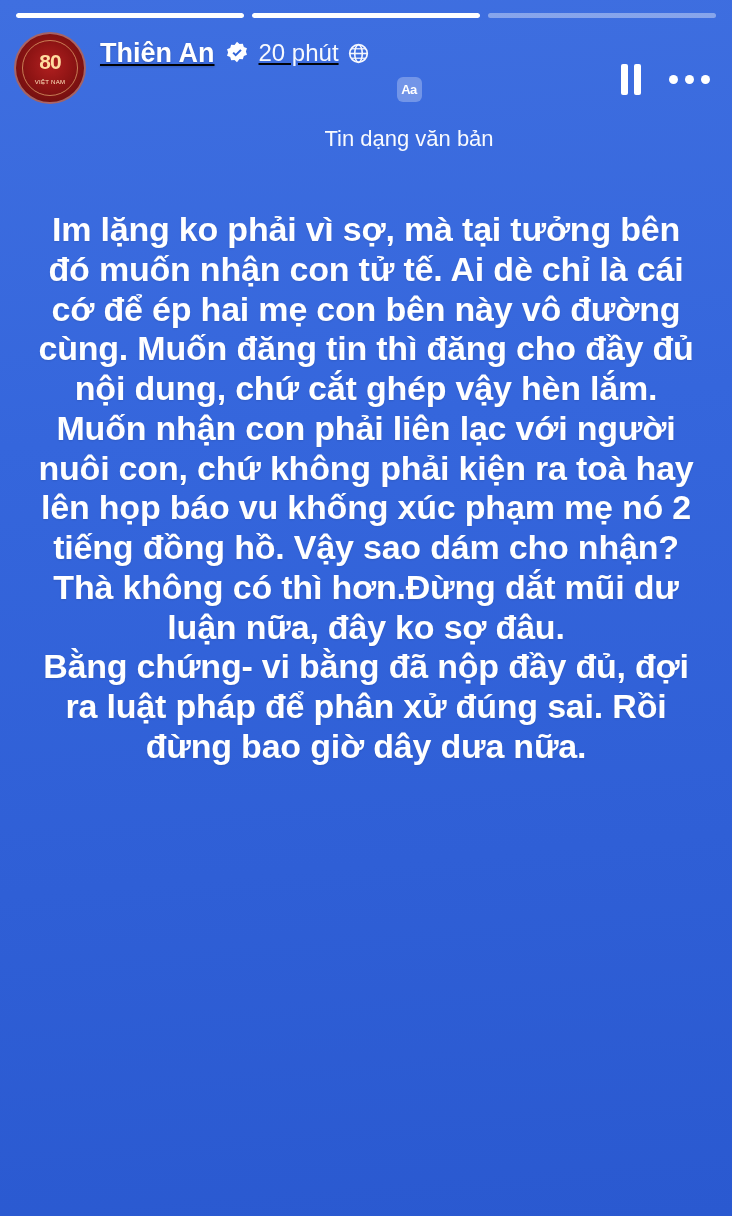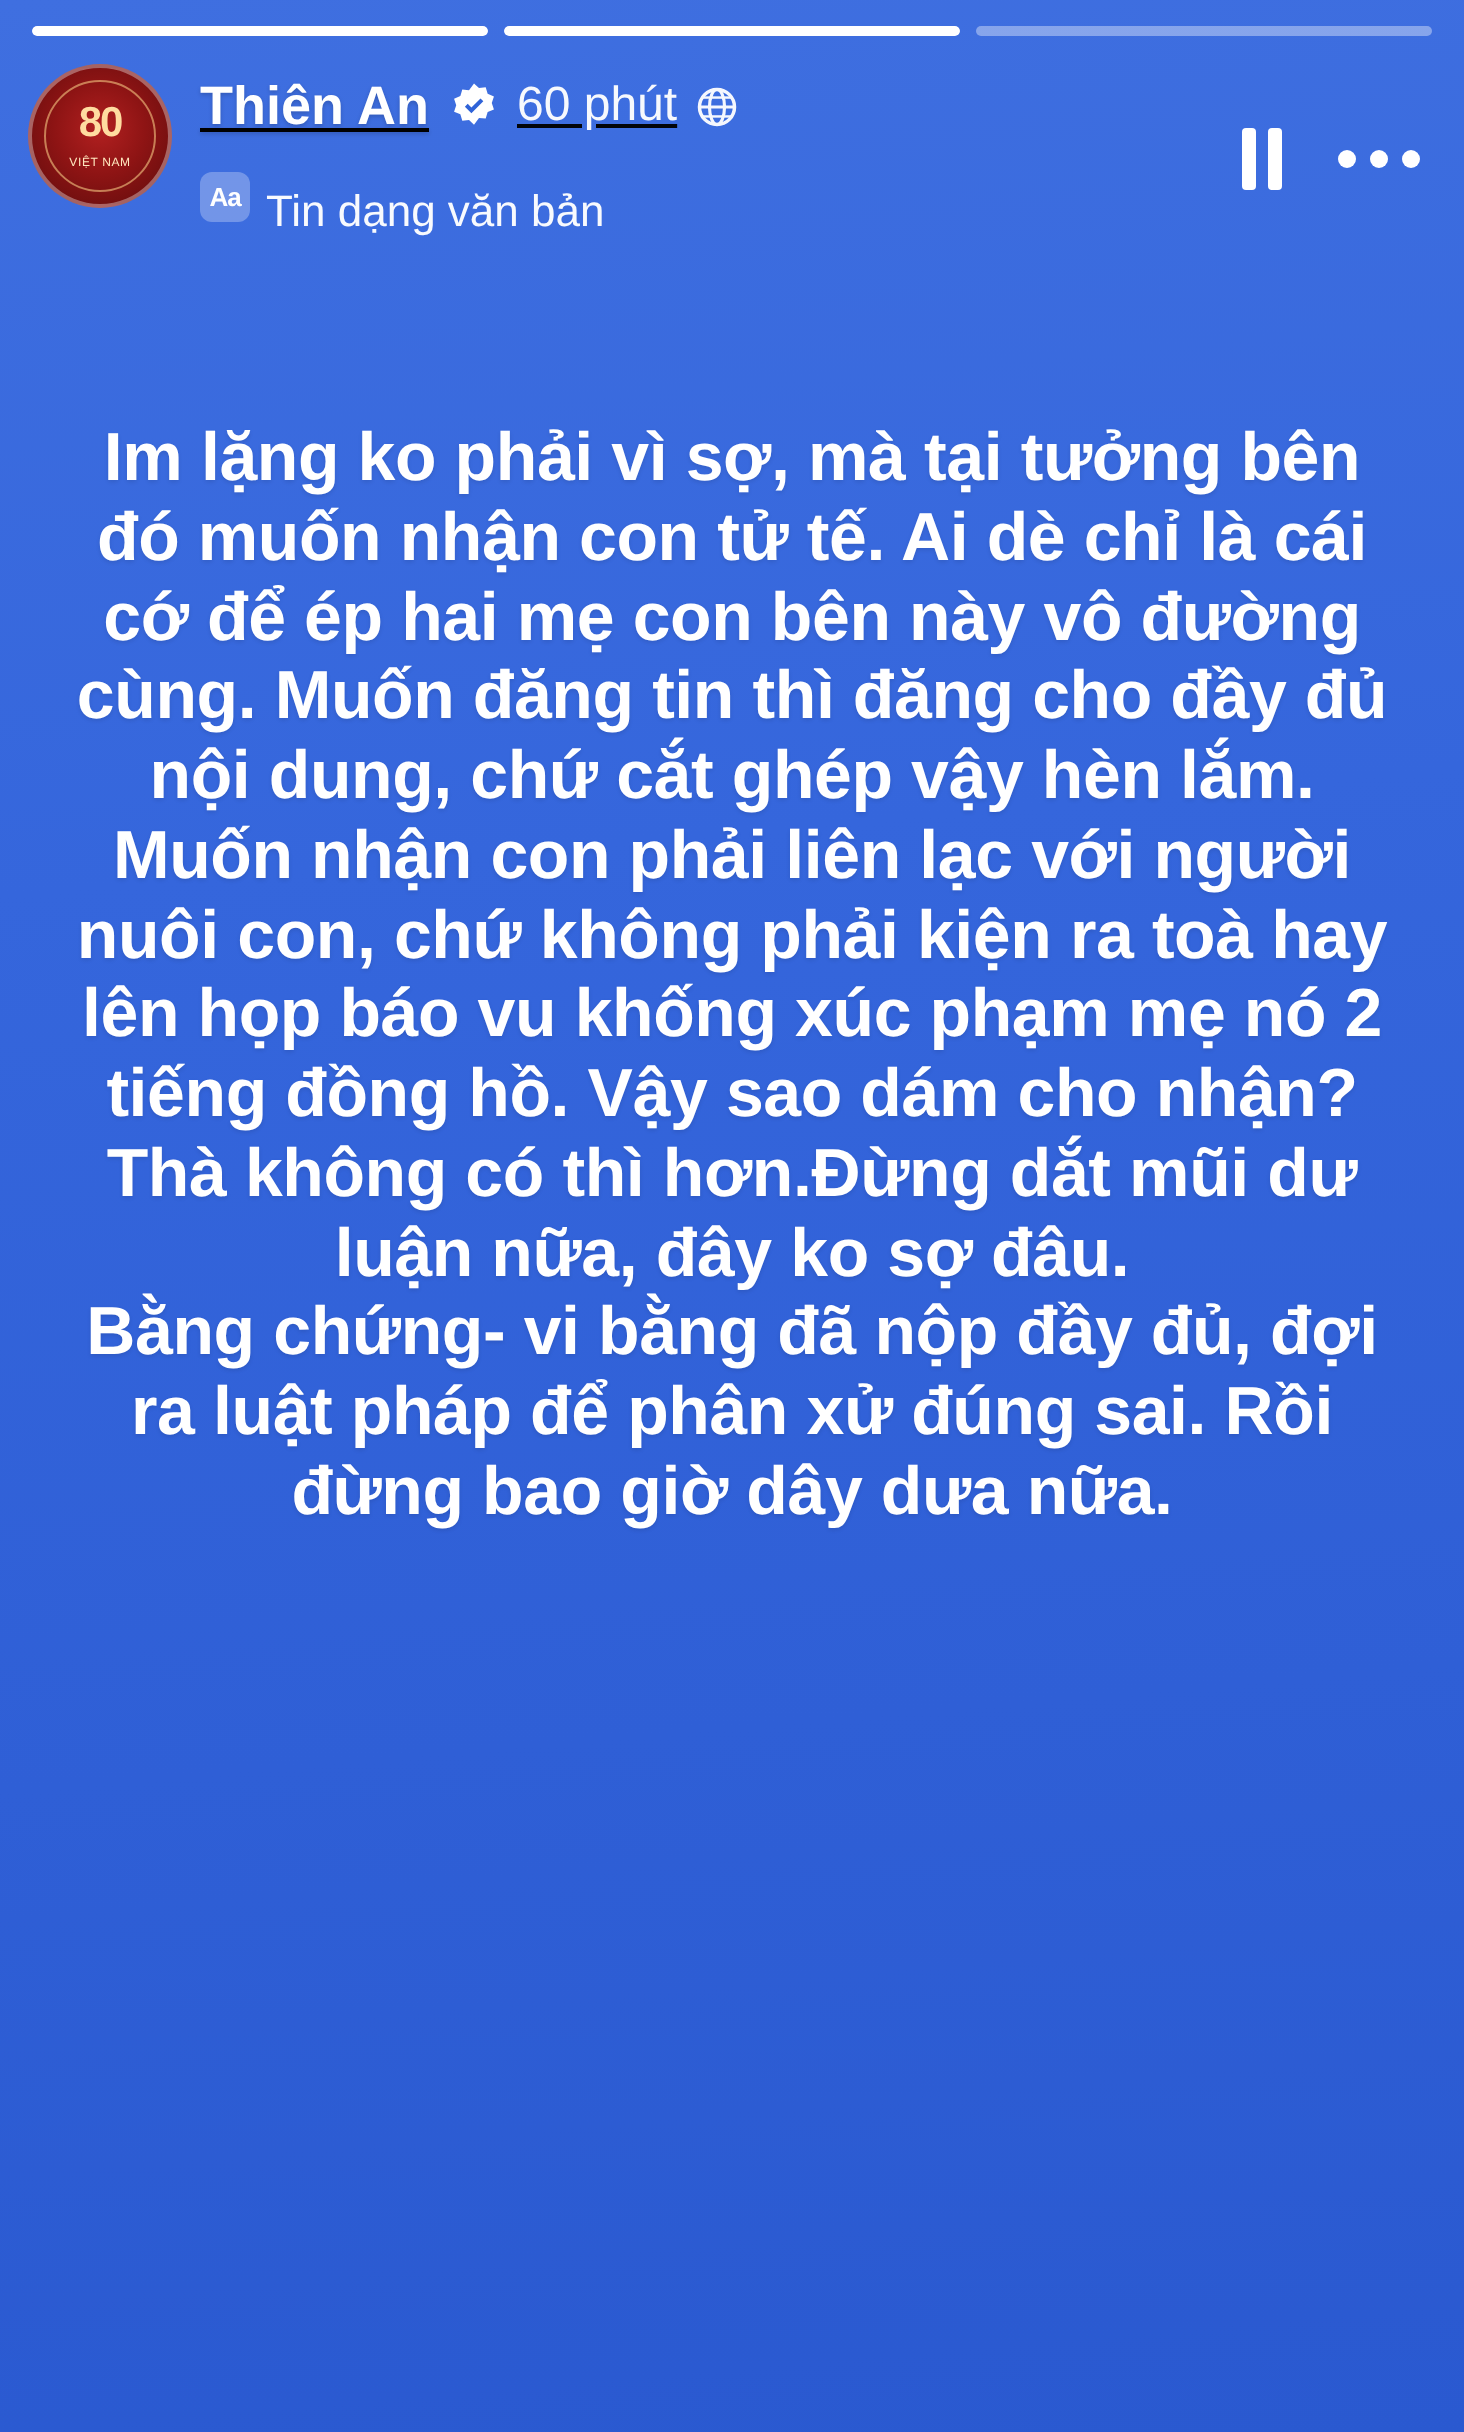--- a/index.html
+++ b/index.html
@@ -129,20 +129,21 @@
   .globe {
     width: 21px; height: 21px;
     flex: 0 0 21px;
     opacity: 0.95;
   }
   .line2 {
     display: flex;
     align-items: center;
     gap: 8px;
     margin-top: 7px;
+    flex-direction: column;
   }
   .aa-badge {
     width: 25px;
     height: 25px;
     border-radius: 6px;
     background: rgba(255,255,255,0.28);
     color: #ffffff;
     font-size: 13px;
     font-weight: bold;
     display: flex;
@@ -239,21 +240,21 @@
       <div class="sub">VIỆT NAM</div>
     </div>
 
     <div class="headtext">
       <div class="line1">
         <span class="username">Thiên An</span>
         <svg class="verified" viewBox="0 0 24 24">
           <path fill="#ffffff" d="M12 1.6l2.3 2.1 3.1-.3.9 3 2.9 1.2-1 3 1 3-2.9 1.2-.9 3-3.1-.3L12 20.6 9.7 18.5l-3.1.3-.9-3-2.9-1.2 1-3-1-3 2.9-1.2.9-3 3.1.3z"></path>
           <path fill="#2f63d8" d="M10.8 15.3l-3-3 1.3-1.3 1.7 1.7 4.2-4.2 1.3 1.3z"></path>
         </svg>
-        <span class="timeago">60 phút</span>
+        <span class="timeago">20 phút</span>
         <svg class="globe" viewBox="0 0 24 24">
           <circle cx="12" cy="12" r="10" fill="none" stroke="#ffffff" stroke-width="2"></circle>
           <ellipse cx="12" cy="12" rx="4.3" ry="10" fill="none" stroke="#ffffff" stroke-width="1.8"></ellipse>
           <line x1="2" y1="12" x2="22" y2="12" stroke="#ffffff" stroke-width="1.8"></line>
           <line x1="3.6" y1="6.6" x2="20.4" y2="6.6" stroke="#ffffff" stroke-width="1.4"></line>
           <line x1="3.6" y1="17.4" x2="20.4" y2="17.4" stroke="#ffffff" stroke-width="1.4"></line>
         </svg>
       </div>
       <div class="line2">
         <span class="aa-badge">Aa</span>

